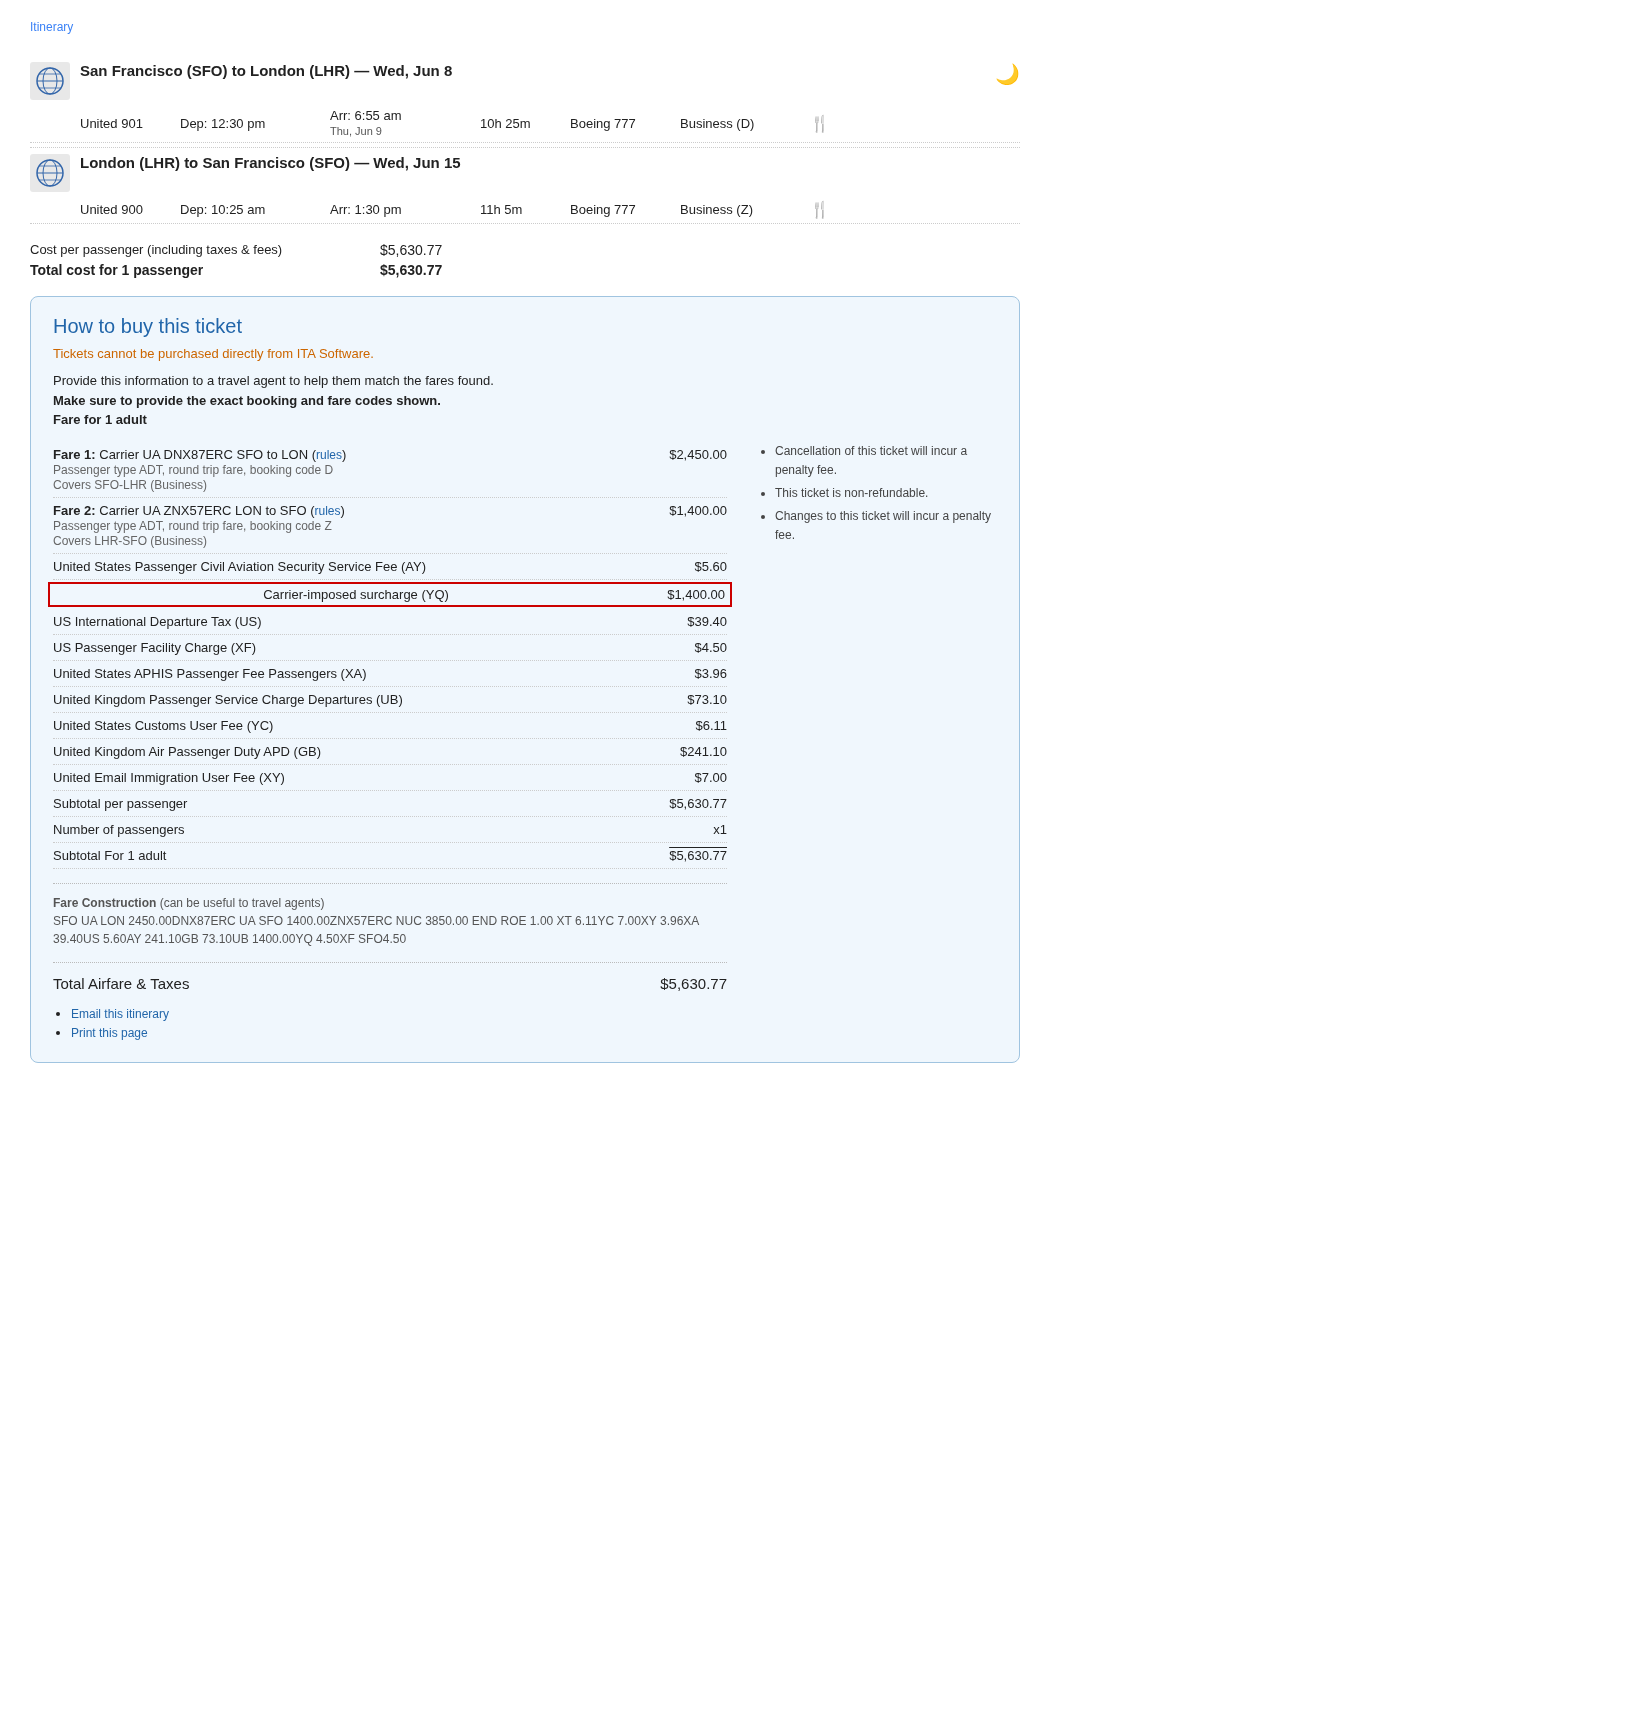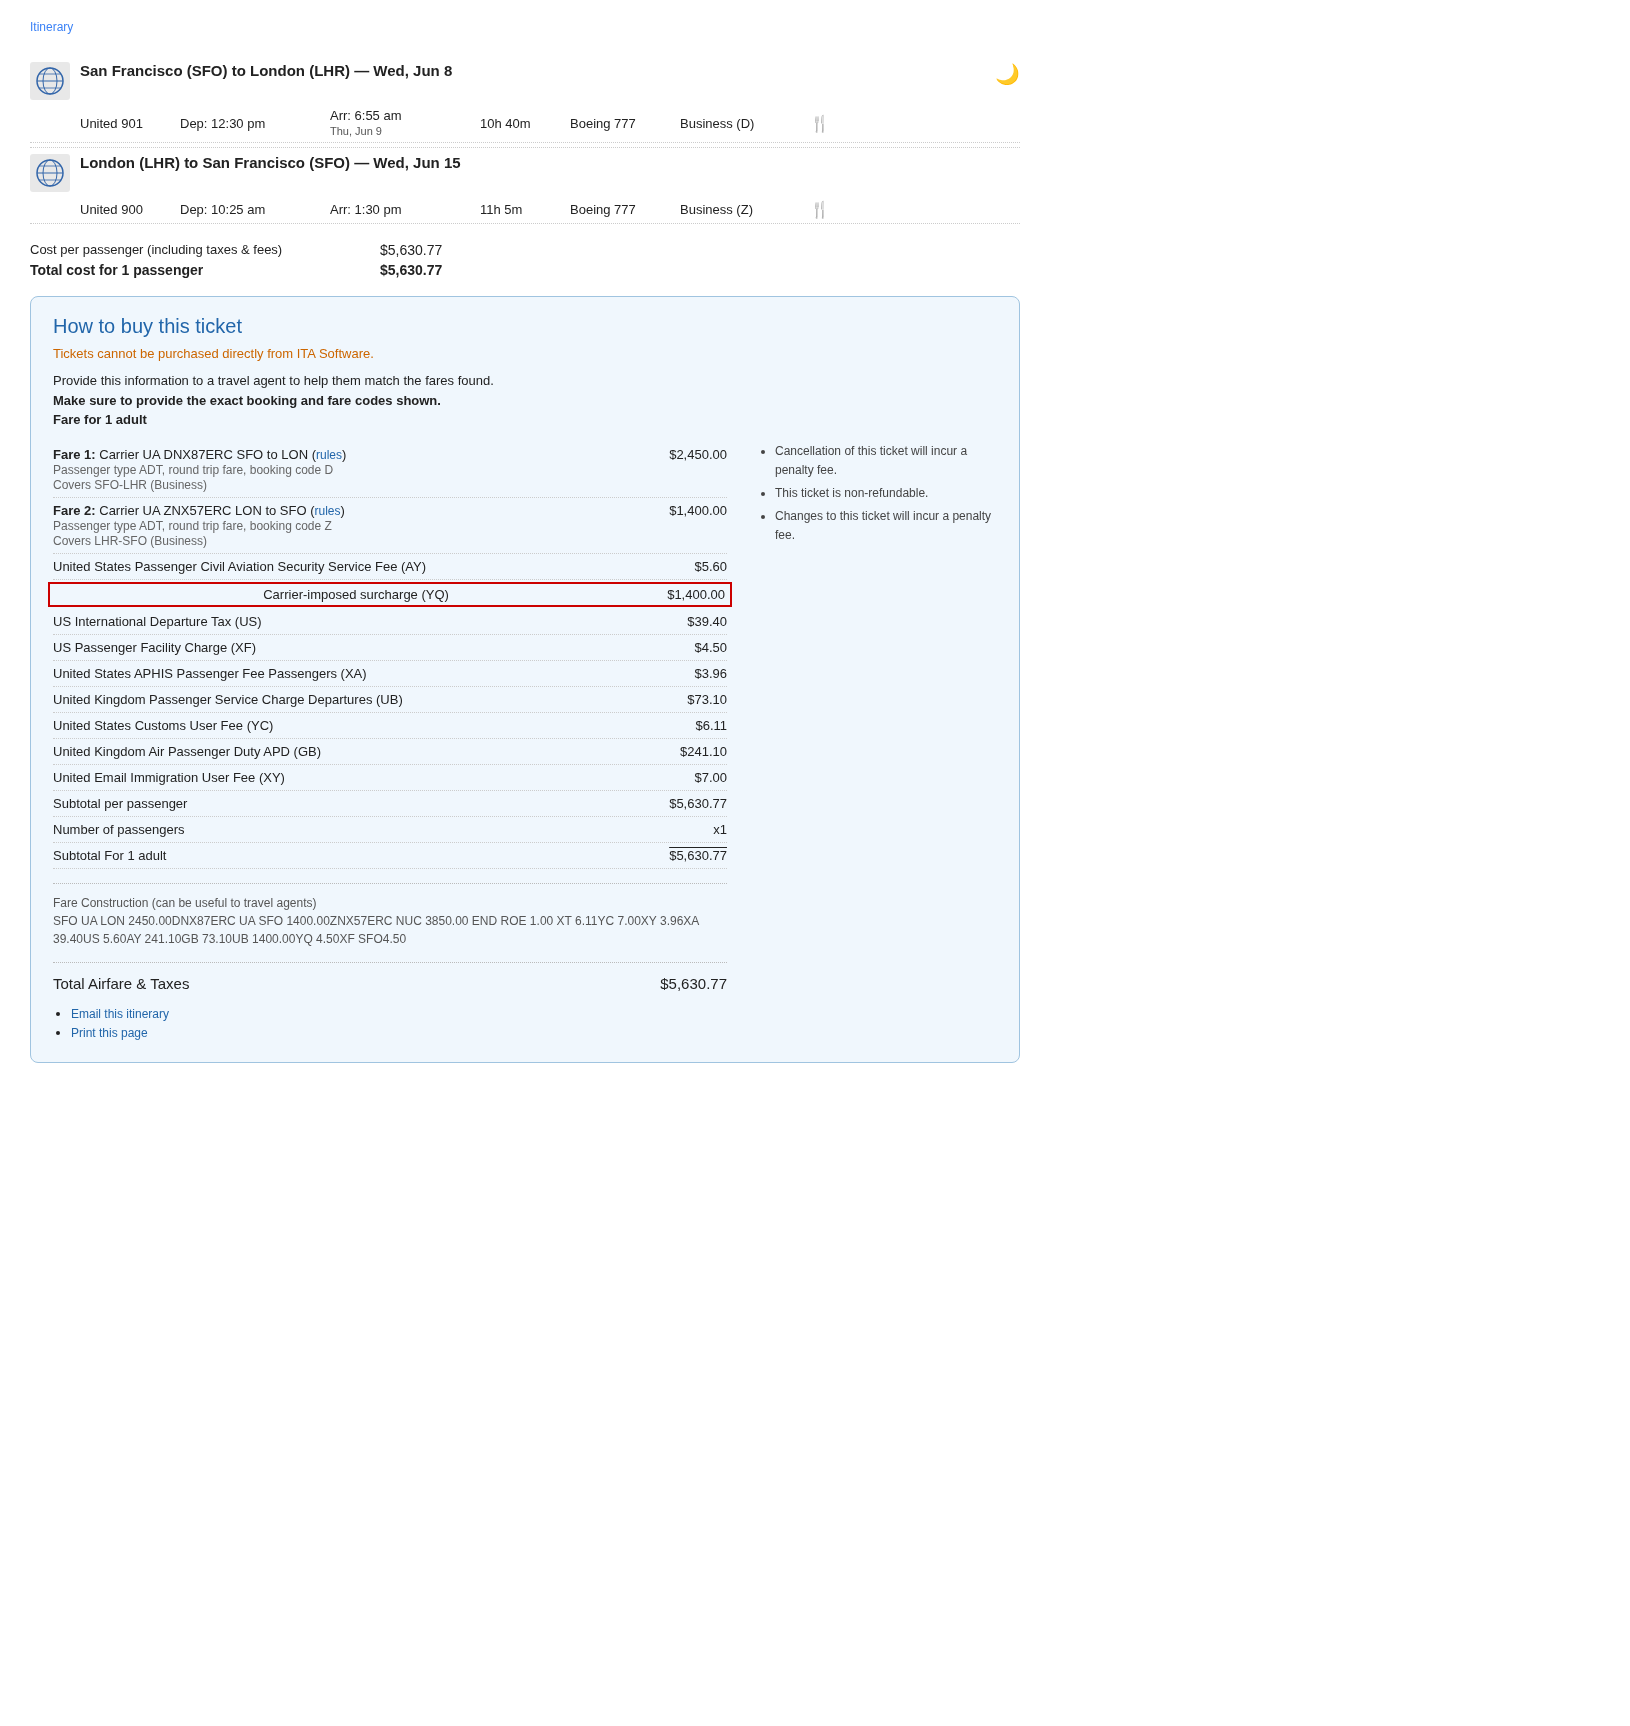--- a/index.html
+++ b/index.html
@@ -172,21 +172,21 @@
 
     .fare-construction {
       margin-top: 14px;
       padding-top: 10px;
       border-top: 1px dotted #bbb;
       font-size: 12px;
       color: #555;
       line-height: 1.5;
     }
 
-    .fare-construction-label { font-weight: normal; }
+    .fare-construction-label { font-weight: bold; }
 
     .total-airfare {
       display: flex;
       justify-content: space-between;
       align-items: center;
       margin-top: 14px;
       padding-top: 12px;
       border-top: 1px dotted #bbb;
       font-weight: normal;
       font-size: 15px;
@@ -238,21 +238,21 @@
     </div>
     <div class="flight-details">
       <span class="flight-number">United 901</span>
       <span class="flight-dep">
         <span>Dep: 12:30 pm</span>
       </span>
       <span class="flight-arr">
         <span>Arr: 6:55 am</span><br>
         <span style="font-size:11px;color:#555;">Thu, Jun 9</span>
       </span>
-      <span class="flight-duration">10h 40m</span>
+      <span class="flight-duration">10h 25m</span>
       <span class="flight-aircraft">Boeing 777</span>
       <span class="flight-class">Business (D)</span>
       <span class="meal-icon" title="Meal service">🍴</span>
     </div>
   </div>
 
   <div class="flight-section">
     <div class="flight-header">
       <svg class="flight-logo" viewBox="0 0 40 38">
         <rect width="40" height="38" rx="3" fill="#e8e8e8"></rect>

